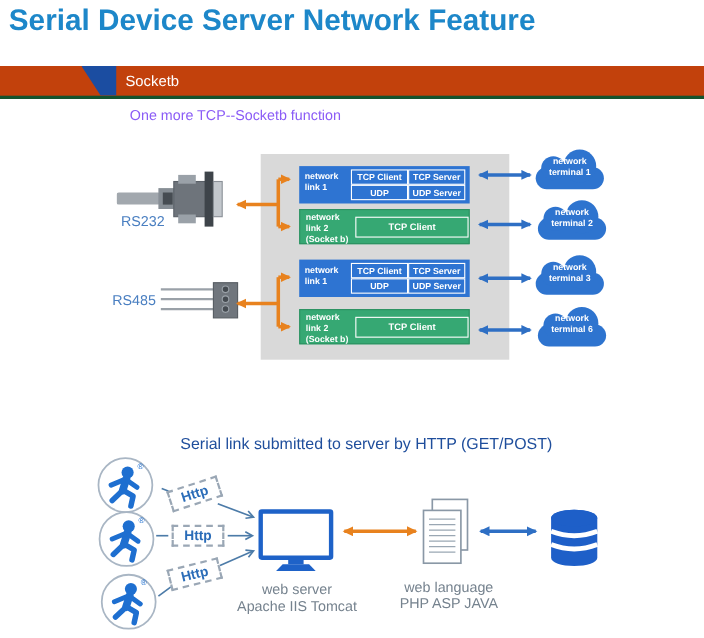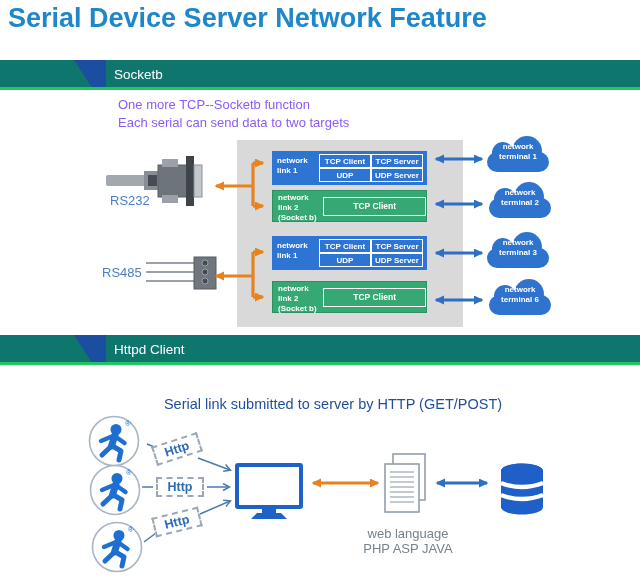--- a/index.html
+++ b/index.html
@@ -2,22 +2,22 @@
 <html><head>
 <meta charset="utf-8">
 <style>
   html,body{margin:0;padding:0;background:#fff;}
   .canvas{position:relative;width:640px;height:580px;background:#fff;overflow:hidden;
           font-family:"Liberation Sans", sans-serif;padding-left:18px;}
 
   .page-title{position:absolute;left:8px;top:3px;font-size:27px;font-weight:bold;color:#1d87c9;}
 
   
-  .section-bar{position:absolute;left:0;width:640px;height:27px;background:#0f766e;
-               border-bottom:3px solid #22c55e;}
+  .section-bar{position:absolute;left:0;width:640px;height:27px;background:#c2410c;
+               border-bottom:3px solid #14532d;}
   .bar1{top:60px}
   .bar2{top:335px}
   .bar-wedge{position:absolute;left:74px;top:0;width:32px;height:100%;background:#1b4da1;
              clip-path:polygon(0 0,100% 0,100% 100%,55% 100%);}
   .bar-label{position:absolute;left:114px;top:50%;transform:translateY(-50%);
              color:#fff;font-size:13.5px;}
 
   .subtitle{position:absolute;left:118px;color:#8b5cf6;font-size:13px;}
   .sub1{top:97px}.sub2{top:115px}
 
@@ -74,21 +74,20 @@
 <div class="canvas">
 
   <div class="page-title">Serial Device Server Network Feature</div>
 
   <div class="section-bar bar1">
     <div class="bar-wedge"></div>
     <div class="bar-label">Socketb</div>
   </div>
 
   <div class="subtitle sub1">One more TCP--Socketb function</div>
-  <div class="subtitle sub2">Each serial can send data to two targets</div>
 
   <div class="panel"></div>
 
   <svg class="icon-abs" style="left:106px;top:155px;z-index:2" width="104" height="52" viewBox="0 0 104 52">
     <rect x="0" y="20" width="40" height="11" rx="2" fill="#a2a8ae"></rect>
     <rect x="38" y="16" width="16" height="19" fill="#878e95"></rect>
     <rect x="42" y="20" width="9" height="11" fill="#464c52"></rect>
     <rect x="52" y="10" width="30" height="32" fill="#6e747b" stroke="#5a6067"></rect>
     <rect x="56" y="4" width="16" height="8" fill="#9aa1a8"></rect>
     <rect x="56" y="40" width="16" height="8" fill="#9aa1a8"></rect>
@@ -182,24 +181,20 @@
     </div>
   </div>
   <div class="cloud-wrap" style="left:489px;top:276px">
     <div class="cloud-body"></div>
     <div class="cloud-text">
       <span>network</span><br>
       <span>terminal 6</span>
     </div>
   </div>
 
-  <div class="section-bar bar2">
-    <div class="bar-wedge"></div>
-    <div class="bar-label">Httpd Client</div>
-  </div>
 
   <div class="httpd-title">Serial link submitted to server by HTTP (GET/POST)</div>
 
   <svg class="icon-abs" style="left:88px;top:415px;z-index:2" width="52" height="52" viewBox="0 0 52 52">
     <circle cx="26" cy="26" r="24.5" fill="#fff" stroke="#a9b6c4" stroke-width="1.6"></circle>
     <circle cx="28" cy="14.5" r="5.5" fill="#1e6fd0"></circle>
     <text x="37" y="11" font-size="7.5" fill="#1e6fd0">®</text>
     <path d="M27 20 L23.5 31" stroke="#1e6fd0" stroke-width="7" stroke-linecap="round" fill="none"></path>
     <path d="M25 21 L13 26" stroke="#1e6fd0" stroke-width="4.5" stroke-linecap="round" fill="none"></path>
     <path d="M28 22 L36.5 28" stroke="#1e6fd0" stroke-width="4.5" stroke-linecap="round" fill="none"></path>
@@ -251,20 +246,24 @@
     </g>
   </svg>
 
   <svg class="icon-abs" style="left:498px;top:462px;z-index:2" width="48" height="54" viewBox="0 0 48 54">
     <path d="M3 9 C3 4.6 12.4 1.5 24 1.5 C35.6 1.5 45 4.6 45 9 L45 45 C45 49.4 35.6 52.5 24 52.5 C12.4 52.5 3 49.4 3 45 Z" fill="#1e5fc8"></path>
     <ellipse cx="24" cy="9" rx="21" ry="7.5" fill="#1e5fc8"></ellipse>
     <path d="M3 21 Q24 29 45 21" stroke="#fff" stroke-width="4.5" fill="none"></path>
     <path d="M3 33 Q24 41 45 33" stroke="#fff" stroke-width="4.5" fill="none"></path>
   </svg>
 
+  <div class="caption cap-server">
+    <span>web server</span><br>
+    <span>Apache IIS Tomcat</span>
+  </div>
   <div class="caption cap-lang">
     <span>web language</span><br>
     <span>PHP ASP JAVA</span>
   </div>
 
   <svg class="overlay" width="640" height="580" viewBox="0 0 640 580">
     <defs>
       <marker id="aO" markerUnits="userSpaceOnUse" markerWidth="11" markerHeight="11" refX="8" refY="4.5" orient="auto-start-reverse">
         <path d="M0 0 L9.5 4.5 L0 9 Z" fill="#e8821e"></path>
       </marker>

